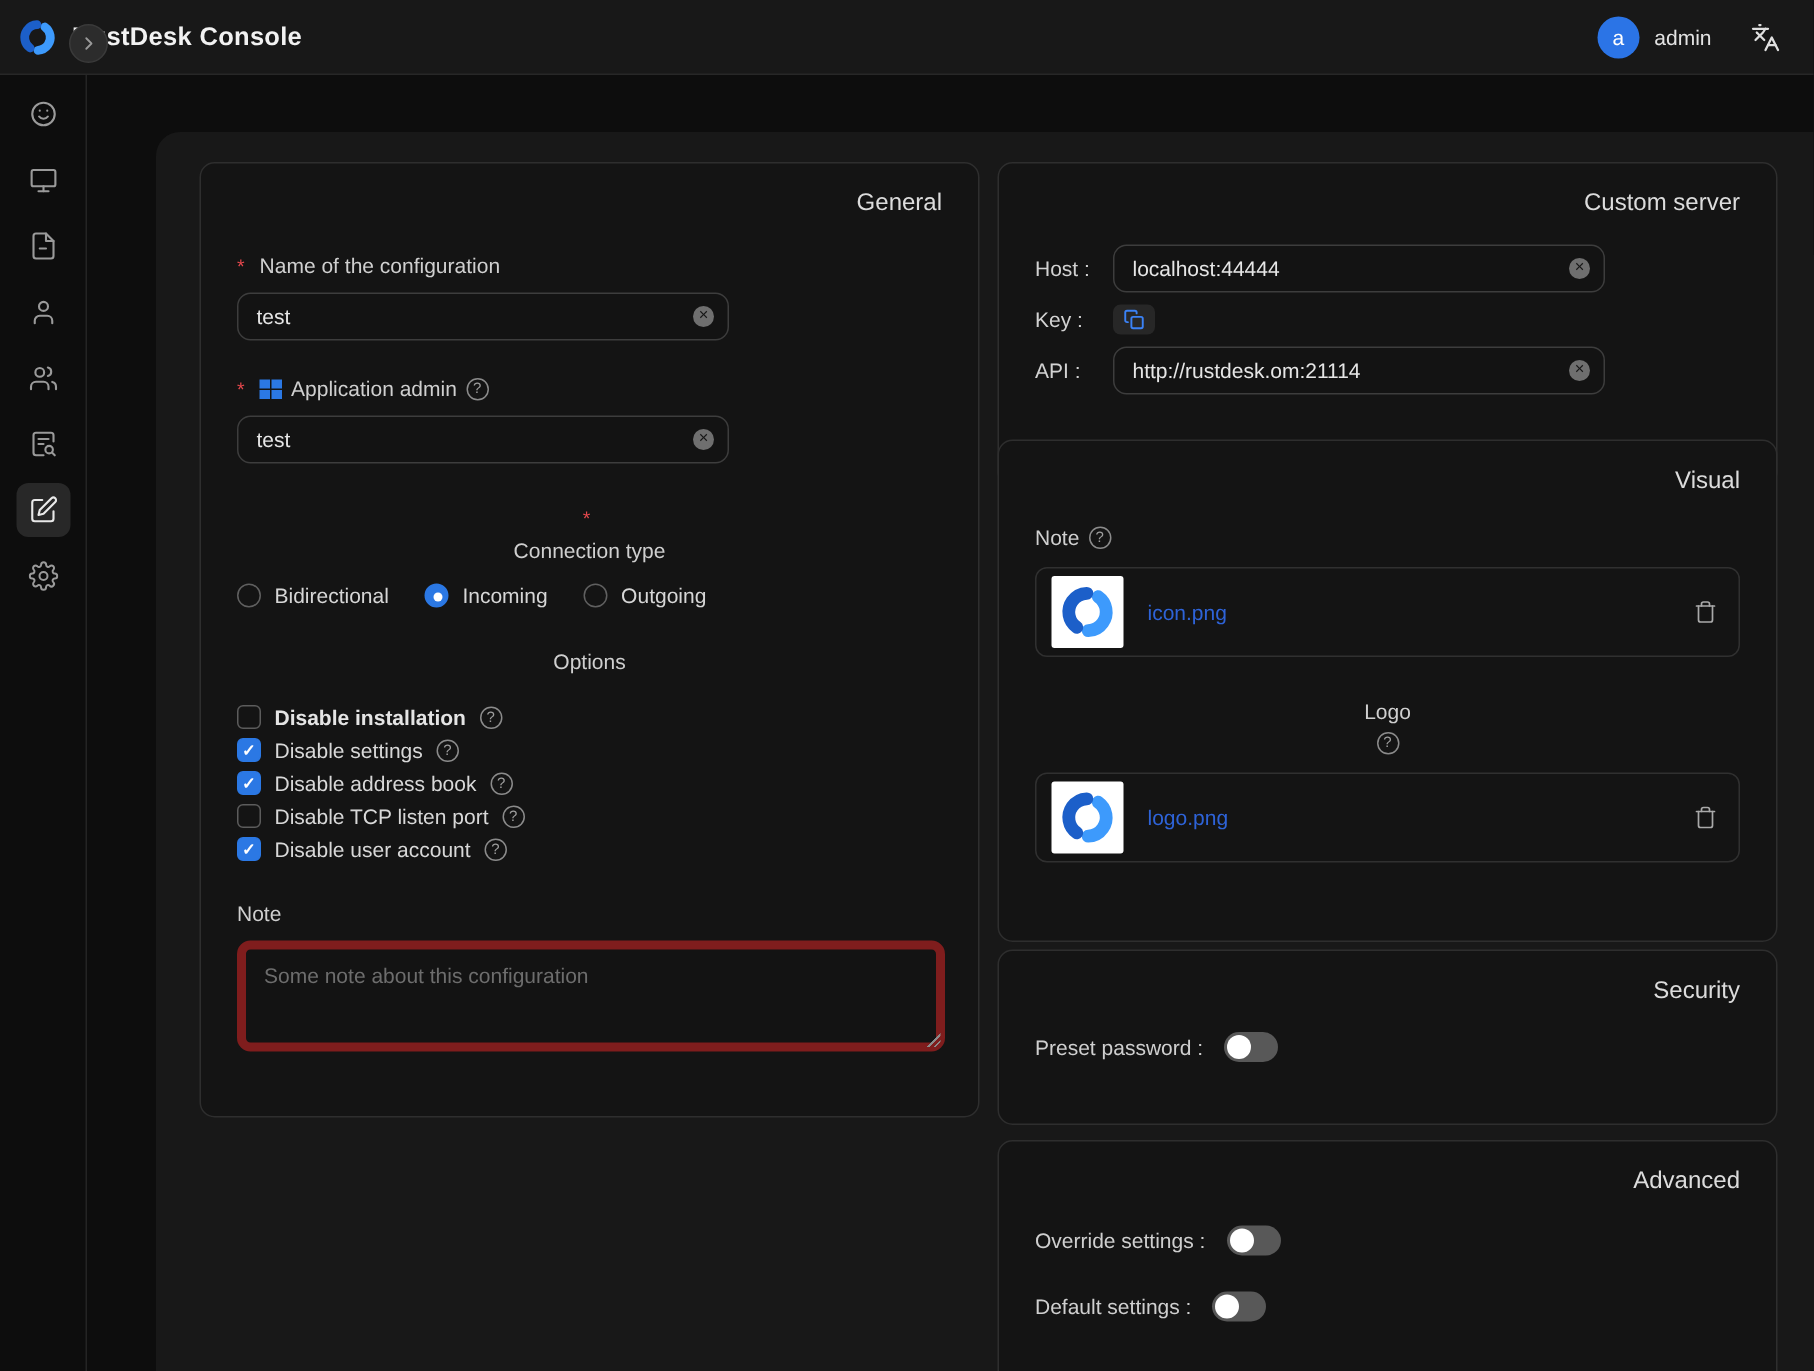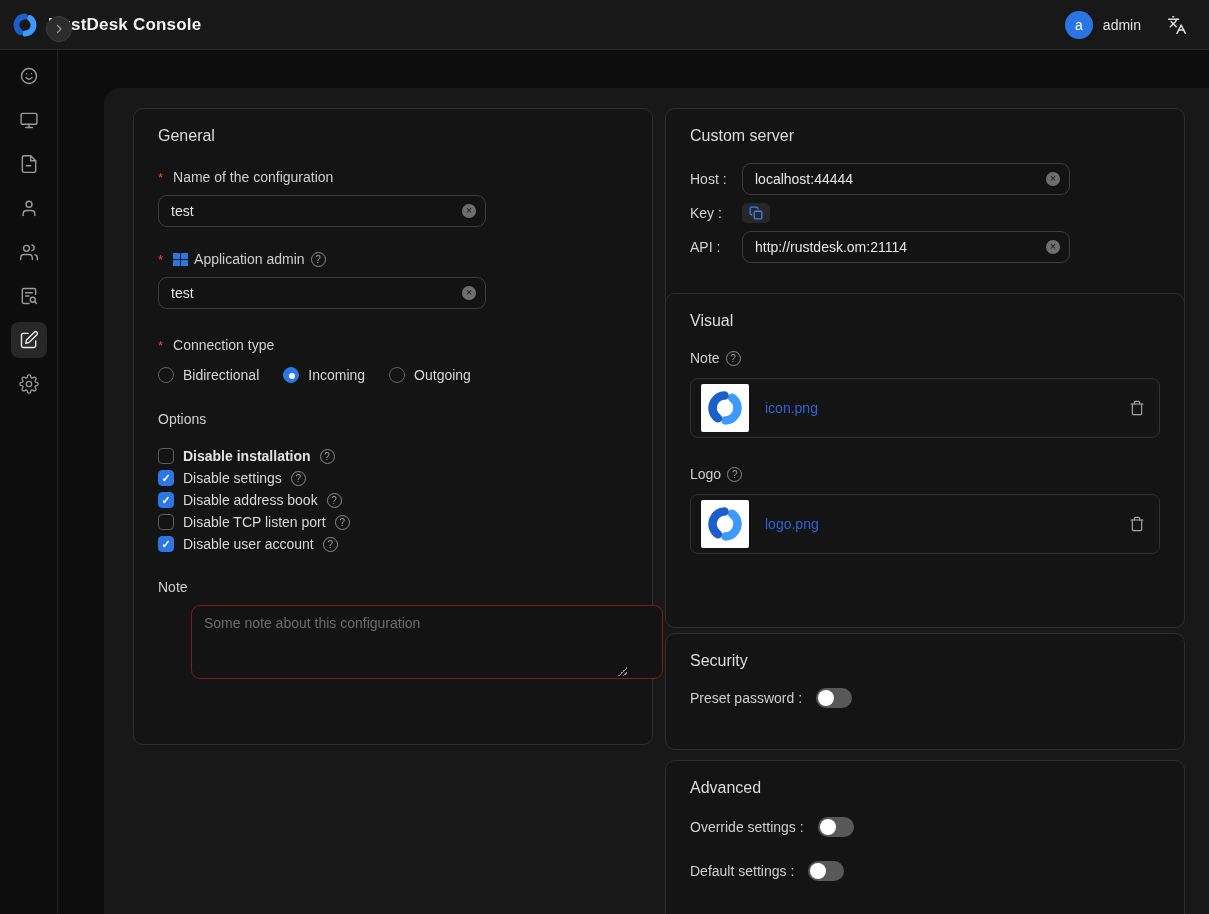--- a/index.html
+++ b/index.html
@@ -29,21 +29,21 @@
   .side-item.active .ibox { background:#282828; color:#e8e8e8; }
   .collapse-btn { position:absolute; left:46px; top:16px; width:26px; height:26px;
     border-radius:50%; background:#2c2c2c; border:1px solid #3a3a3a; color:#9a9a9a;
     display:flex; align-items:center; justify-content:center; cursor:pointer; z-index:6; }
 
   
   .panel { position:absolute; left:104px; top:88px; right:0; bottom:0;
     background:#181818; border-top-left-radius:16px; overflow:hidden; }
   .card { position:absolute; background:#141414; border:1px solid #2e2e2e;
     border-radius:10px; padding:18px 24px; }
-  .card-title { font-size:16px; font-weight:500; color:#dcdcdc; }
+  .card-title { font-size:16px; font-weight:500; color:#dcdcdc;text-align:right; }
 
   #card-general  { left:29px;  top:20px;  width:520px; height:637px; }
   #card-server   { left:561px; top:20px;  width:520px; height:217px; }
   #card-visual   { left:561px; top:205px; width:520px; height:335px; }
   #card-security { left:561px; top:545px; width:520px; height:117px; }
   #card-advanced { left:561px; top:672px; width:520px; height:280px; }
 
   .field-label { font-size:14px; color:#cfcfcf; display:flex; align-items:center; gap:6px; }
   .req::before { content:"*"; color:#e5484d; margin-right:4px; font-size:13px; }
   .help { width:15px; height:15px; border:1px solid #8b8b8b; border-radius:50%;
@@ -75,23 +75,23 @@
   .checkbox { width:16px; height:16px; border-radius:4px; border:1.5px solid #5c5c5c;
     background:transparent; display:flex; align-items:center; justify-content:center;
     cursor:pointer; flex:0 0 auto; color:transparent; font-size:11px; }
   .checkbox.checked { background:#2b78e4; border-color:#2b78e4; color:#fff; }
   .checkbox::before { content:"\2713"; font-weight:bold; }
   .check-label { font-size:14px; color:#d8d8d8; }
   .check-label.bold { font-weight:bold; color:#e4e4e4; }
 
   
   .note-wrap { position:relative; width:472px; height:74px; }
-  .note-wrap textarea { width:100%; height:100%; background:#131313; border:1px solid #7f1d1d;
+  .note-wrap textarea { width:100%; height:100%; background:#131313; border:6px solid #7f1d1d;
     border-radius:9px; resize:none; color:#e6e6e6; font-size:14px; padding:9px 12px;
-    font-family:"Liberation Sans", sans-serif; outline:none;margin-left:33px; }
+    font-family:"Liberation Sans", sans-serif; outline:none; }
   .note-wrap textarea::placeholder { color:#6d6d6d; }
   .grip { position:absolute; right:3px; bottom:3px; width:10px; height:10px; cursor:nwse-resize;
     background:
       linear-gradient(135deg, transparent 0 55%, #8a8a8a 55% 62%, transparent 62% 78%, #8a8a8a 78% 85%, transparent 85%); }
 
   
   .srv-row { display:flex; align-items:center; margin-top:8px; }
   .srv-label { width:52px; font-size:14px; color:#d2d2d2; flex:0 0 auto; }
   .key-pill { display:flex; align-items:center; gap:6px; background:#272727;
     border-radius:5px; padding:3px 7px; max-width:344px; }
@@ -111,21 +111,21 @@
   .toggle-row { display:flex; align-items:center; gap:14px; }
   .toggle-label { font-size:14px; color:#cfcfcf; }
   .toggle { width:36px; height:20px; border-radius:10px; background:#585858;
     position:relative; cursor:pointer; flex:0 0 auto; }
   .toggle .knob { position:absolute; left:2px; top:2px; width:16px; height:16px;
     border-radius:50%; background:#fff; }
 
   .win-icon { width:15px; height:13px; display:grid; grid-template-columns:1fr 1fr;
     grid-template-rows:1fr 1fr; gap:1px; flex:0 0 auto; }
   .win-icon span { background:#2b78e4; } .mt10{margin-top:10px;} .mt14{margin-top:14px;}
-  .mt18{margin-top:18px;} .mt20{margin-top:20px;} .mt24{margin-top:24px;} .mt28{margin-top:28px;}
+  .mt18{margin-top:18px;} .mt20{margin-top:20px;} .mt24{margin-top:24px;} .mt28{margin-top:28px;flex-direction:column;}
   svg { display:block; }
 </style>
 </head>
 <body>
 
 <div class="header">
   <div class="brand">
     <span>
       <svg width="26" height="26" viewBox="0 0 32 32" fill="none">
         <circle cx="16" cy="16" r="10.5" stroke="#3d9afc" stroke-width="7.2" stroke-dasharray="26 40" stroke-linecap="round" transform="rotate(-55 16 16)"></circle>

